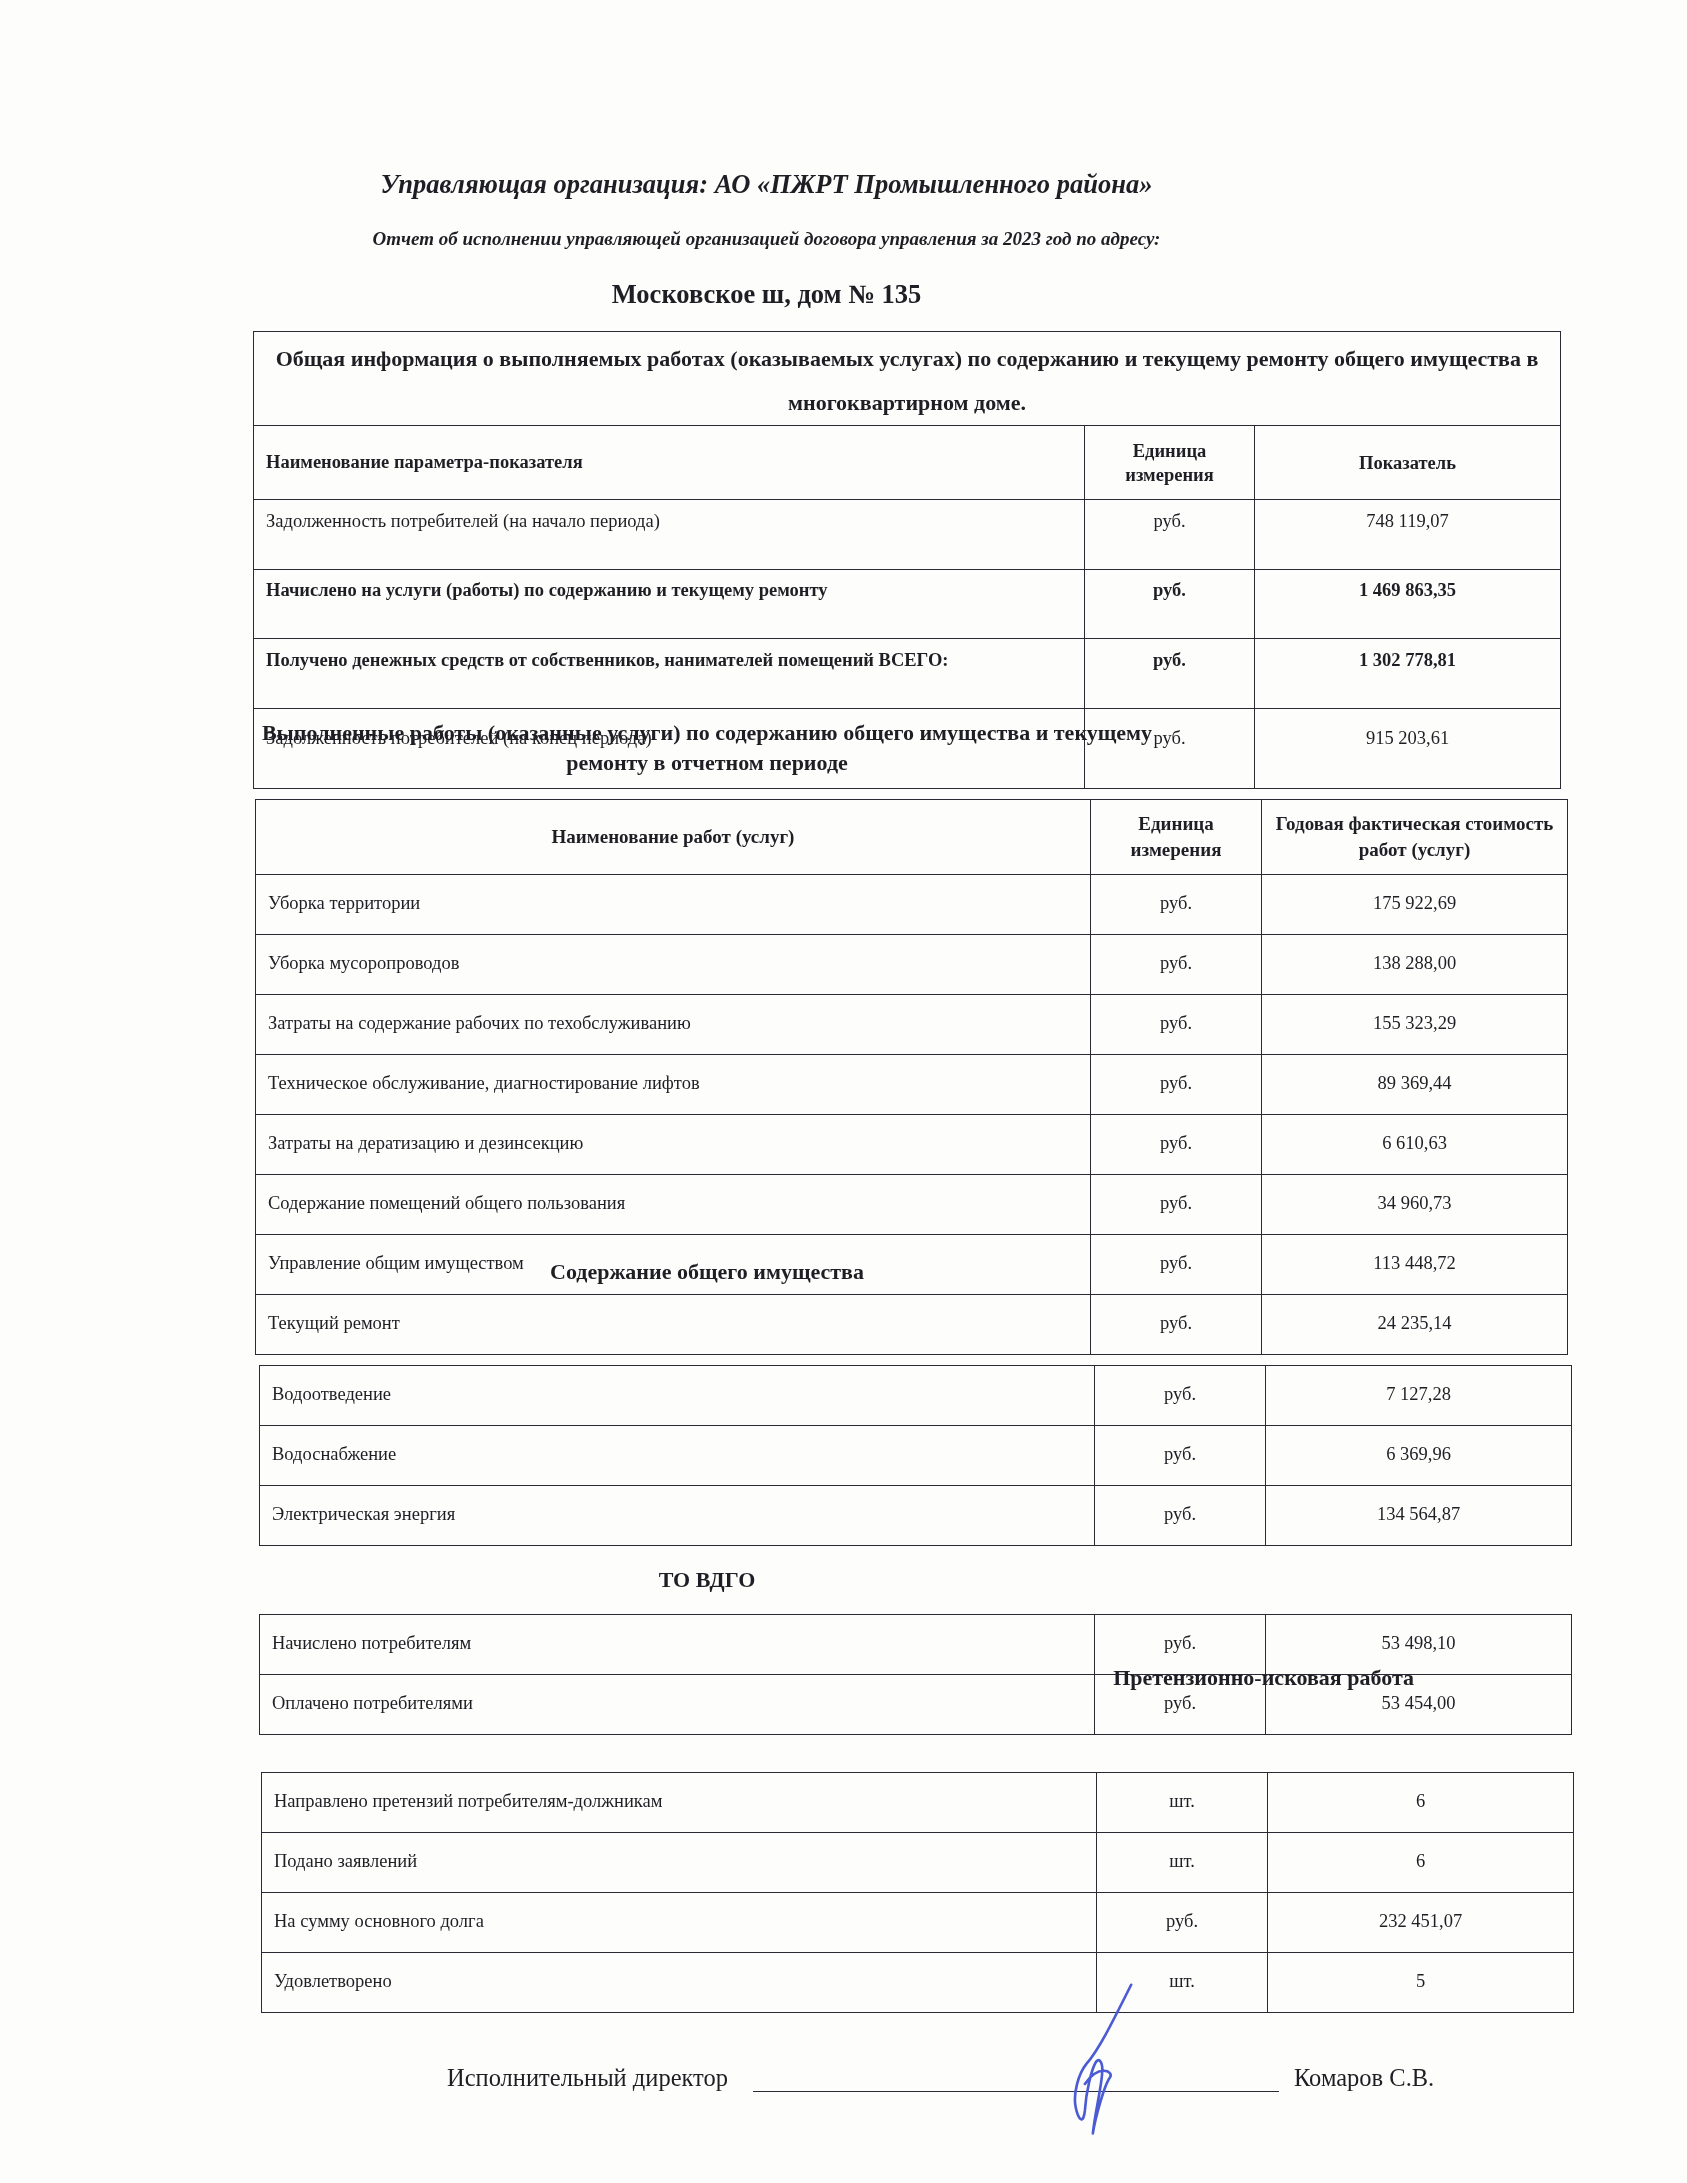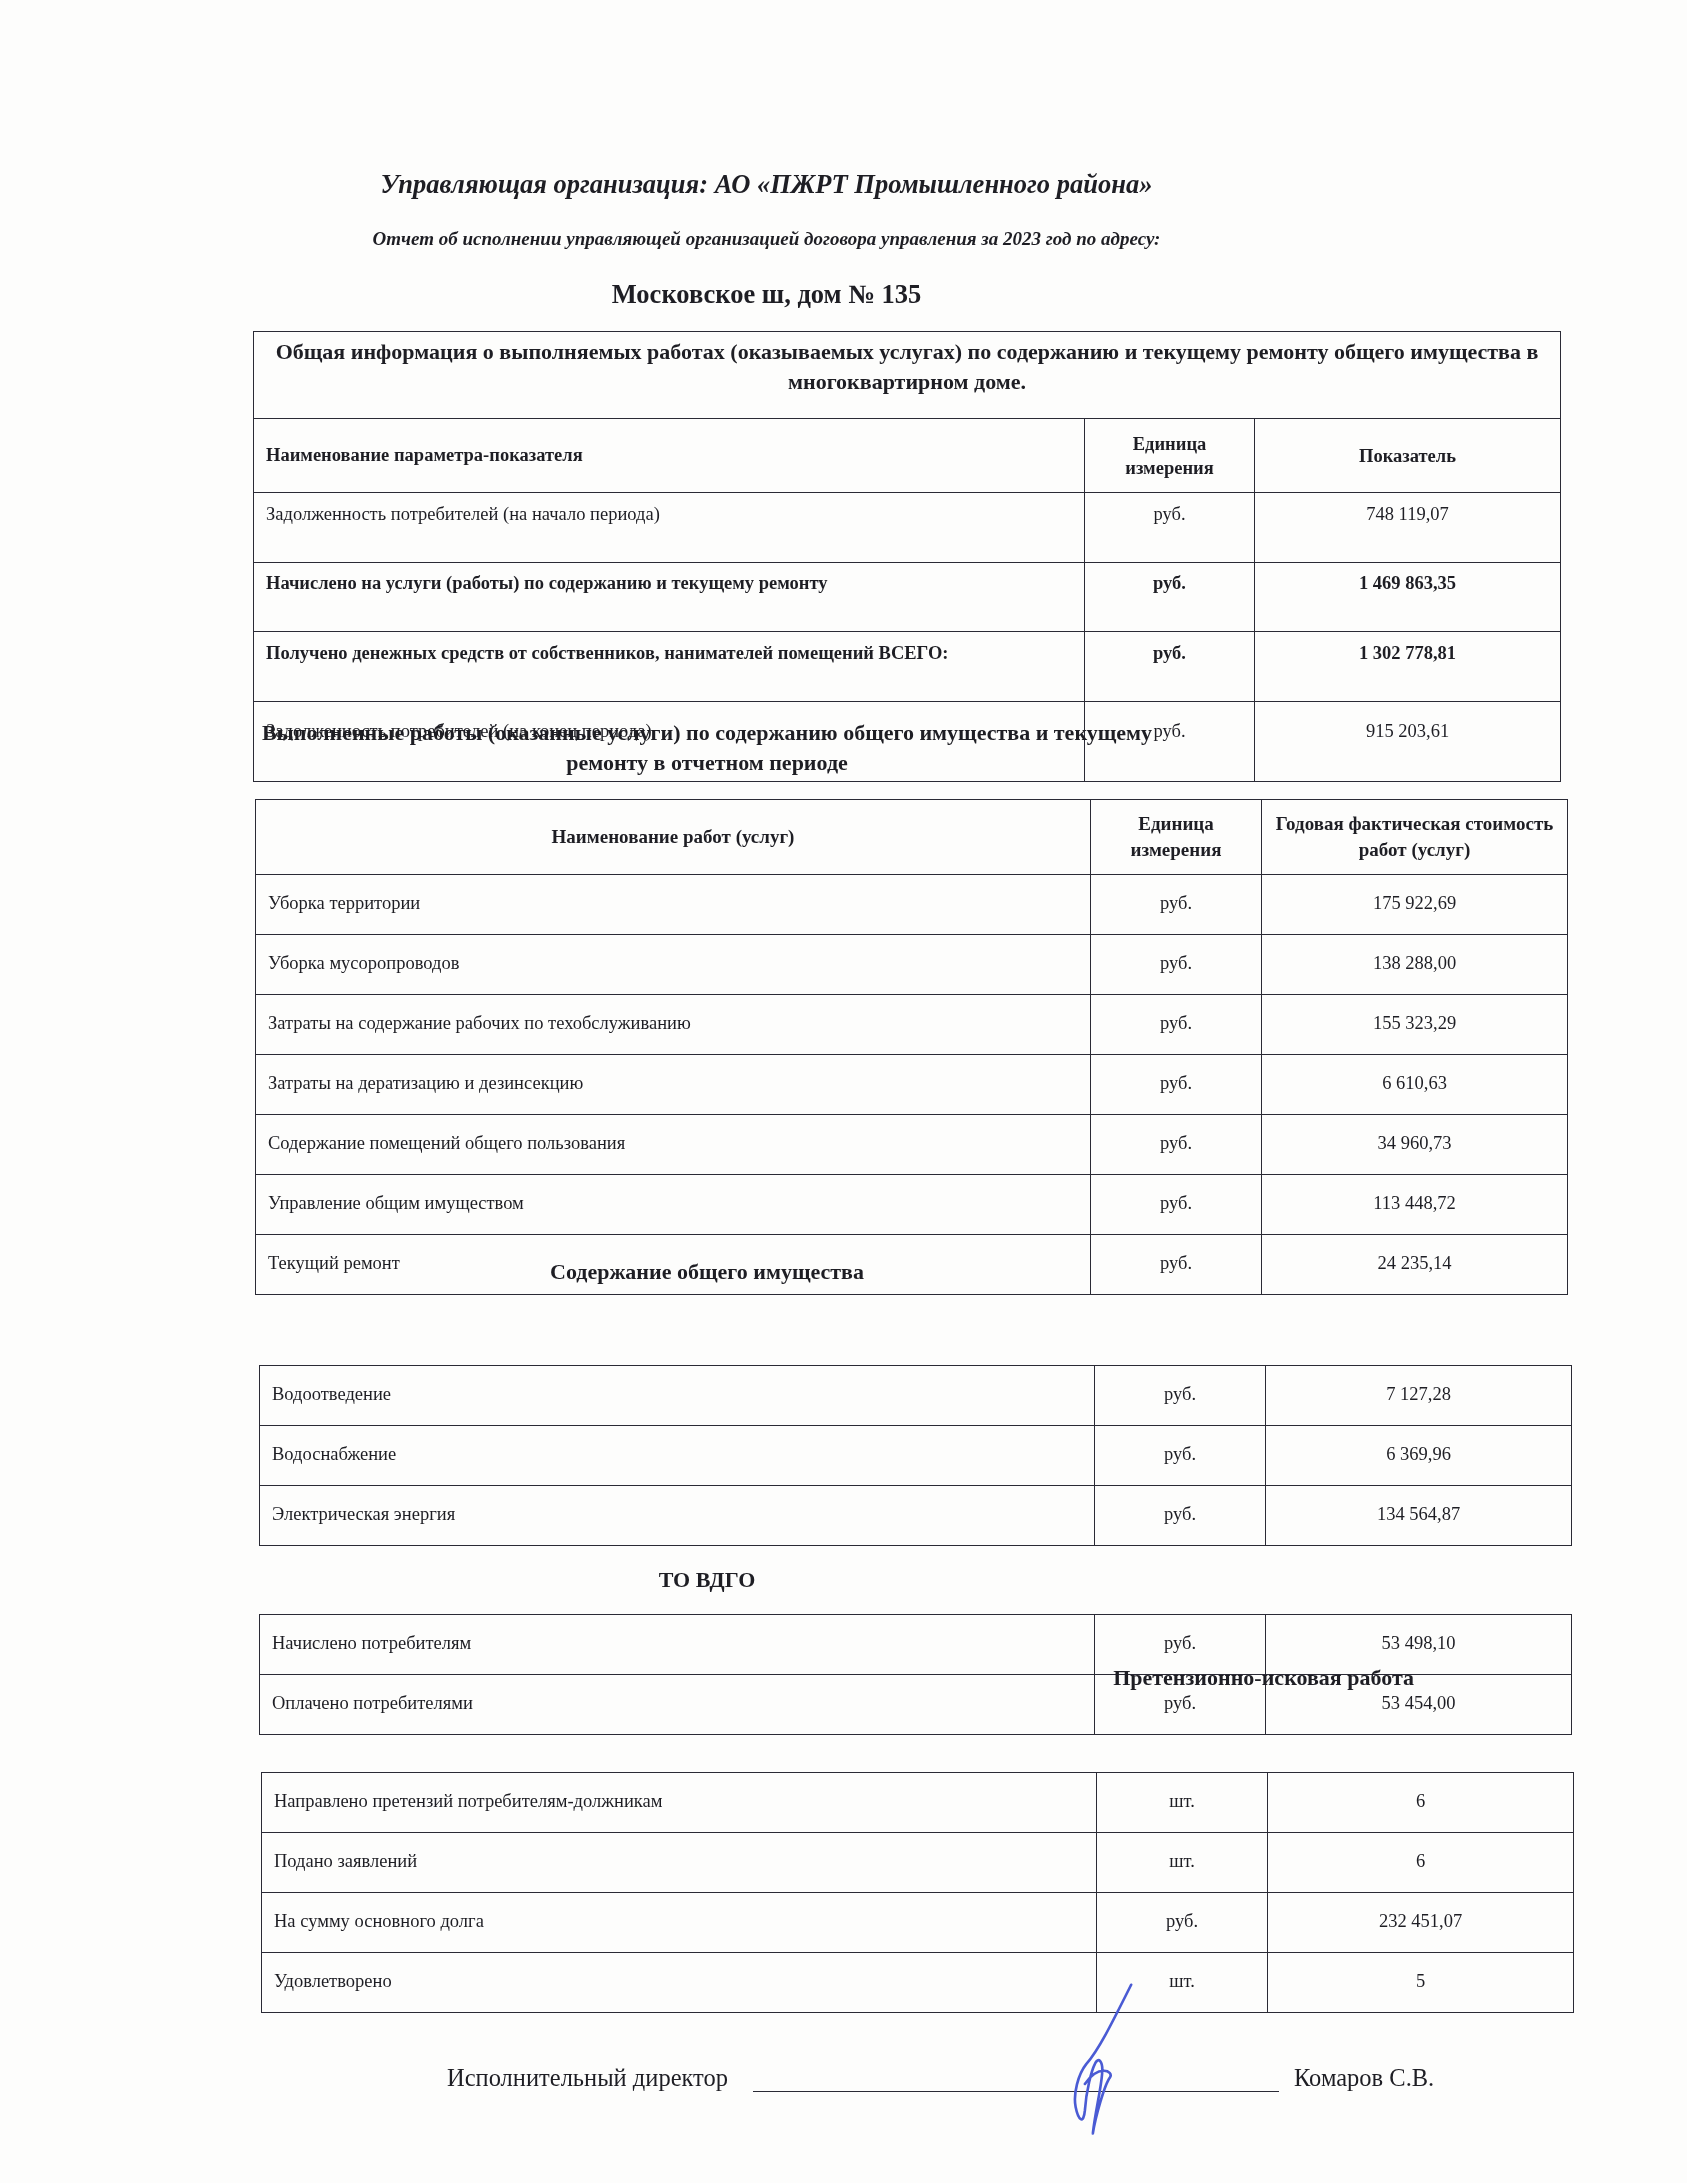--- a/index.html
+++ b/index.html
@@ -15,21 +15,21 @@
   table { position: absolute; border-collapse: collapse; table-layout: fixed; }
   td { border: 1.3px solid #2a2a35; font-size: 18.5px; padding: 0 12px; vertical-align: top; }
   td.unit, td.val { text-align: center; }
   td.bold { font-weight: bold; }
   .hdr td { font-weight: bold; vertical-align: middle; }
 
   #tbl-general { left: 253px; top: 331px; width: 1307px; }
   #tbl-general col.c1 { width: 831px; }
   #tbl-general col.c2 { width: 170px; }
   #tbl-general col.c3 { width: 306px; }
-  #tbl-general .caption td { text-align: center; font-size: 22px; font-weight: bold; height: 81px; vertical-align: top; padding-top: 5.3px; line-height: 30px; }
+  #tbl-general .caption td { text-align: center; font-size: 22px; font-weight: bold; height: 81px; vertical-align: top; padding-top: 5.3px; line-height: 44px; }
   #tbl-general .hdr td { height: 73px; font-size: 18.5px; }
   #tbl-general .hdr td.unit, #tbl-general .hdr td.val { text-align: center; line-height: 24px; }
   #tbl-general .row td { height: 45px; padding-top: 6.6px; }
   #tbl-general .row.tall td { height: 58px; padding-top: 10.6px; }
   #tbl-general .row.last td { height: 60px; padding-top: 18.5px; }
 
   #section-works { top: 718px; font-size: 22px; font-weight: bold; line-height: 30px; }
 
   .data-tbl { left: 255px; width: 1311px; }
   .data-tbl col.c1 { width: 835px; }
@@ -123,20 +123,25 @@
         <td>Уборка мусоропроводов</td>
         <td class="unit">руб.</td>
         <td class="val">138 288,00</td>
       </tr>
       <tr class="row">
         <td>Затраты на содержание рабочих по техобслуживанию</td>
         <td class="unit">руб.</td>
         <td class="val">155 323,29</td>
       </tr>
       <tr class="row">
+        <td>Техническое обслуживание, диагностирование лифтов</td>
+        <td class="unit">руб.</td>
+        <td class="val">89 369,44</td>
+      </tr>
+      <tr class="row">
         <td>Затраты на дератизацию и дезинсекцию</td>
         <td class="unit">руб.</td>
         <td class="val">6 610,63</td>
       </tr>
       <tr class="row">
         <td>Содержание помещений общего пользования</td>
         <td class="unit">руб.</td>
         <td class="val">34 960,73</td>
       </tr>
       <tr class="row">

